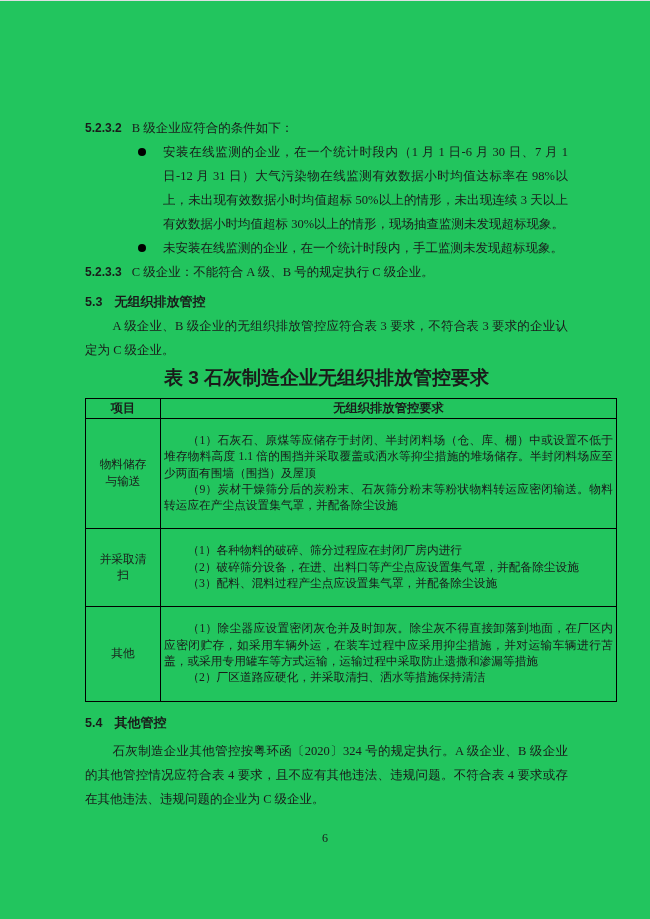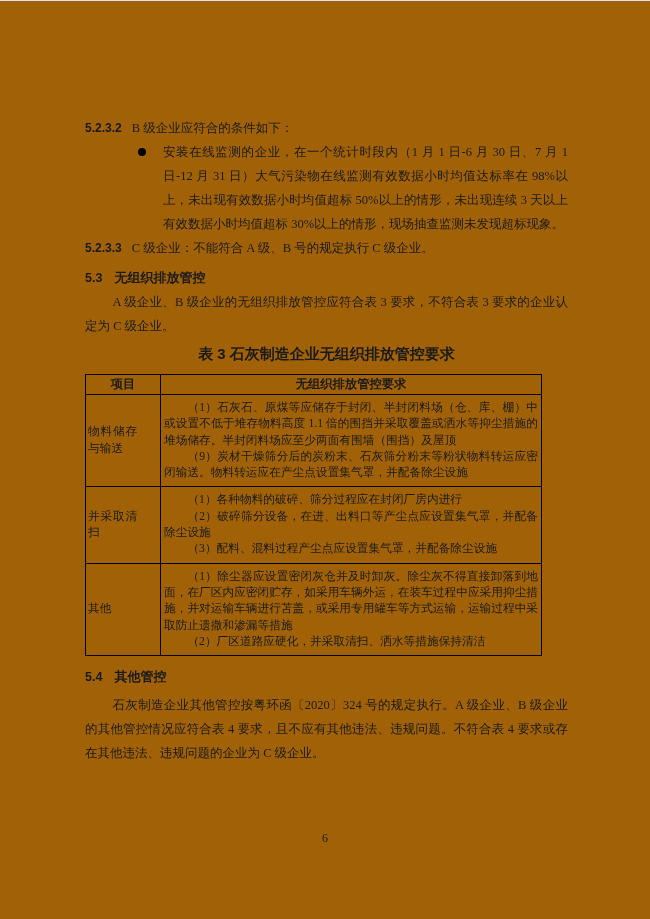--- a/index.html
+++ b/index.html
@@ -1,20 +1,20 @@
 <!DOCTYPE html>
 <html><head>
 <meta charset="utf-8">
 <style>
   * { margin:0; padding:0; box-sizing:border-box; }
   html,body { background:#ffffff; }
   .page {
     position:relative;
     width:650px; height:919px;
-    background:#a16207;
+    background:#22c55e;
     color:#1a1a1a;
     font-family:"Liberation Serif","DejaVu Serif",serif;
     overflow:hidden;
   }
   .scan-edge {
     position:absolute; top:0; left:0; width:650px; height:1px;
     background:#dfdfe3;
   }
   .content {
     position:absolute; left:85px; top:116px; width:483px;
@@ -36,44 +36,44 @@
   .heading {
     font-family:"Liberation Sans","DejaVu Sans",sans-serif;
     font-weight:bold; font-size:13px;
     margin-top:6px;
   }
   .heading .clause-num { margin-right:12px; font-size:12.5px; }
   .para { text-indent:2.2em; }
   .table-title {
     text-align:center; text-indent:0;
     font-family:"Liberation Sans","DejaVu Sans",sans-serif;
-    font-weight:bold; font-size:15px;
+    font-weight:bold; font-size:19px;
     margin-top:4px;
   }
   table.req-table {
     border-collapse:collapse;
-    width:457px;
+    width:532px;
     margin-top:8px;
     font-size:11.7px; line-height:16.3px;
     table-layout:fixed;
   }
   table.req-table th, table.req-table td {
     border:1px solid #000;
     vertical-align:middle;
   }
   table.req-table { border:1.5px solid #000; }
   th.col-item { width:75px; }
   table.req-table th {
     font-family:"Liberation Sans","DejaVu Sans",sans-serif;
     font-weight:bold; font-size:12.3px;
     text-align:center; height:20px; padding:1px 2px;
   }
-  td.item-cell { padding:1px 2px; }
+  td.item-cell { text-align:center; padding:1px 2px; }
   .item-inner { display:inline-block; max-width:4.2em; }
-  td.req-cell { text-align:justify; vertical-align:middle; padding:5px 3px; }
+  td.req-cell { text-align:justify; vertical-align:middle; padding:14px 3px; }
   .cell-para { text-indent:2em; }
   .after-table { margin-top:9px; }
   .para-54 { margin-top:4px; }
   .page-number {
     position:absolute; top:831px; left:0; width:650px;
     text-align:center; font-size:12px; line-height:14px;
     font-family:"Liberation Serif","DejaVu Serif",serif;
   }
 </style>
 </head>
@@ -85,20 +85,24 @@
   <div class="content">
 
     <div class="clause-line">
       <span class="clause-num">5.2.3.2</span><span>B 级企业应符合的条件如下：</span>
     </div>
 
     <div class="bullet-list">
       <div class="bullet-item">
         <span class="bullet-marker"></span>
         <span>安装在线监测的企业，在一个统计时段内（1 月 1 日-6 月 30 日、7 月 1 日-12 月 31 日）大气污染物在线监测有效数据小时均值达标率在 98%以上，未出现有效数据小时均值超标 50%以上的情形，未出现连续 3 天以上有效数据小时均值超标 30%以上的情形，现场抽查监测未发现超标现象。</span>
+      </div>
+      <div class="bullet-item">
+        <span class="bullet-marker"></span>
+        <span>未安装在线监测的企业，在一个统计时段内，手工监测未发现超标现象。</span>
       </div>
     </div>
 
     <div class="clause-line">
       <span class="clause-num">5.2.3.3</span><span>C 级企业：不能符合 A 级、B 号的规定执行 C 级企业。</span>
     </div>
 
     <div class="heading">
       <span class="clause-num">5.3</span><span>无组织排放管控</span>
     </div>

